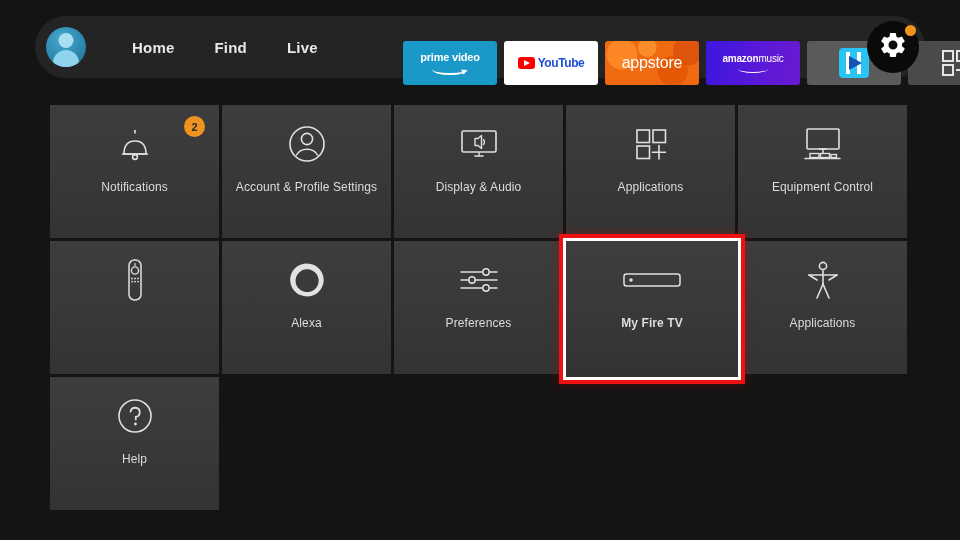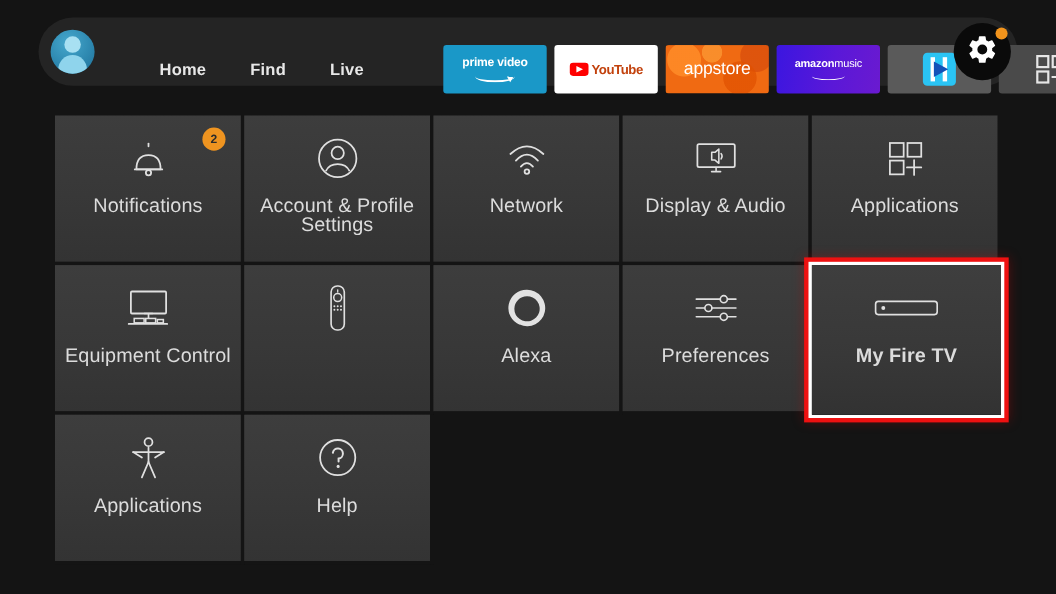--- a/index.html
+++ b/index.html
@@ -62,27 +62,26 @@
     top: 23px;
     transform: translateX(-50%);
     width: 26px;
     height: 22px;
     border-radius: 13px 13px 0 0;
     background: #8fd4ec;
   }
 
   .nav-links {
     position: absolute;
-    left: 110px;
+    left: 97px;
     top: 0;
     height: 62px;
     display: flex;
     align-items: center;
     gap: 40px;
-    margin-top: 16px;
   }
   .nav-link {
     color: #e8e8e8;
     font-size: 15px;
     font-weight: bold;
     letter-spacing: 0.2px;
     white-space: nowrap;
   }
 
   .app-row {
@@ -158,21 +157,21 @@
   }
   .app-youtube .yt-play::after {
     content: "";
     width: 0; height: 0;
     border-left: 6px solid #ffffff;
     border-top: 3.5px solid transparent;
     border-bottom: 3.5px solid transparent;
     margin-left: 2px;
   }
   .app-youtube .yt-text {
-    color: #c2410c;
+    color: #1d4ed8;
     font-size: 12px;
     font-weight: bold;
     letter-spacing: -0.4px;
   }
 
   .app-appstore {
     background: #f06a12;
     background-image:
       radial-gradient(circle at 18% 30%, rgba(255,140,40,.85) 0 18%, rgba(0,0,0,0) 19%),
       radial-gradient(circle at 72% 68%, rgba(224,80,0,.7) 0 20%, rgba(0,0,0,0) 21%),
@@ -284,21 +283,21 @@
   }
   .tile-icon {
     height: 70px;
     display: flex;
     align-items: center;
     justify-content: center;
     margin-top: 4px;
   }
   .tile-label {
     color: #dcdcdc;
-    font-size: 18px;
+    font-size: 12px;
     line-height: 17px;
     text-align: center;
     padding: 0 8px;
     letter-spacing: 0.1px;
   }
 
   .tile-badge {
     position: absolute;
     right: 14px;
     top: 11px;
@@ -422,31 +421,20 @@
       <div class="tile-icon">
         <svg class="ico" width="46" height="46" viewBox="0 0 46 46">
           <circle cx="23" cy="23" r="17" fill="none" stroke="#e0e0e0" stroke-width="1.6"></circle>
           <circle cx="23" cy="18" r="5.6" fill="none" stroke="#e0e0e0" stroke-width="1.6"></circle>
           <path d="M12.2 34.5 A11.8 10.5 0 0 1 33.8 34.5" fill="none" stroke="#e0e0e0" stroke-width="1.6"></path>
         </svg>
       </div>
       <div class="tile-label">Account &amp; Profile Settings</div>
     </div>
 
-    <div class="tile">
-      <div class="tile-icon">
-        <svg class="ico" width="46" height="46" viewBox="0 0 46 46">
-          <path d="M8 19 Q23 5 38 19" fill="none" stroke="#e0e0e0" stroke-width="1.6" stroke-linecap="round"></path>
-          <path d="M13 25 Q23 14 33 25" fill="none" stroke="#e0e0e0" stroke-width="1.6" stroke-linecap="round"></path>
-          <path d="M17.5 30.5 Q23 24 28.5 30.5" fill="none" stroke="#e0e0e0" stroke-width="1.6" stroke-linecap="round"></path>
-          <circle cx="23" cy="35" r="2.1" fill="none" stroke="#e0e0e0" stroke-width="1.6"></circle>
-        </svg>
-      </div>
-      <div class="tile-label">Network</div>
-    </div>
 
     <div class="tile">
       <div class="tile-icon">
         <svg class="ico" width="50" height="44" viewBox="0 0 50 44">
           <rect x="8" y="9" width="34" height="21" rx="1.5" fill="none" stroke="#e0e0e0" stroke-width="1.6"></rect>
           <path d="M21 16.5h3l3.5-3v13l-3.5-3h-3z" fill="none" stroke="#e0e0e0" stroke-width="1.4" stroke-linejoin="round"></path>
           <path d="M29.5 17.5a4 4 0 0 1 0 5" fill="none" stroke="#e0e0e0" stroke-width="1.3" stroke-linecap="round"></path>
           <line x1="21" y1="34" x2="29" y2="34" stroke="#e0e0e0" stroke-width="1.6" stroke-linecap="round"></line>
           <line x1="25" y1="30" x2="25" y2="34" stroke="#e0e0e0" stroke-width="1.4"></line>
         </svg>

